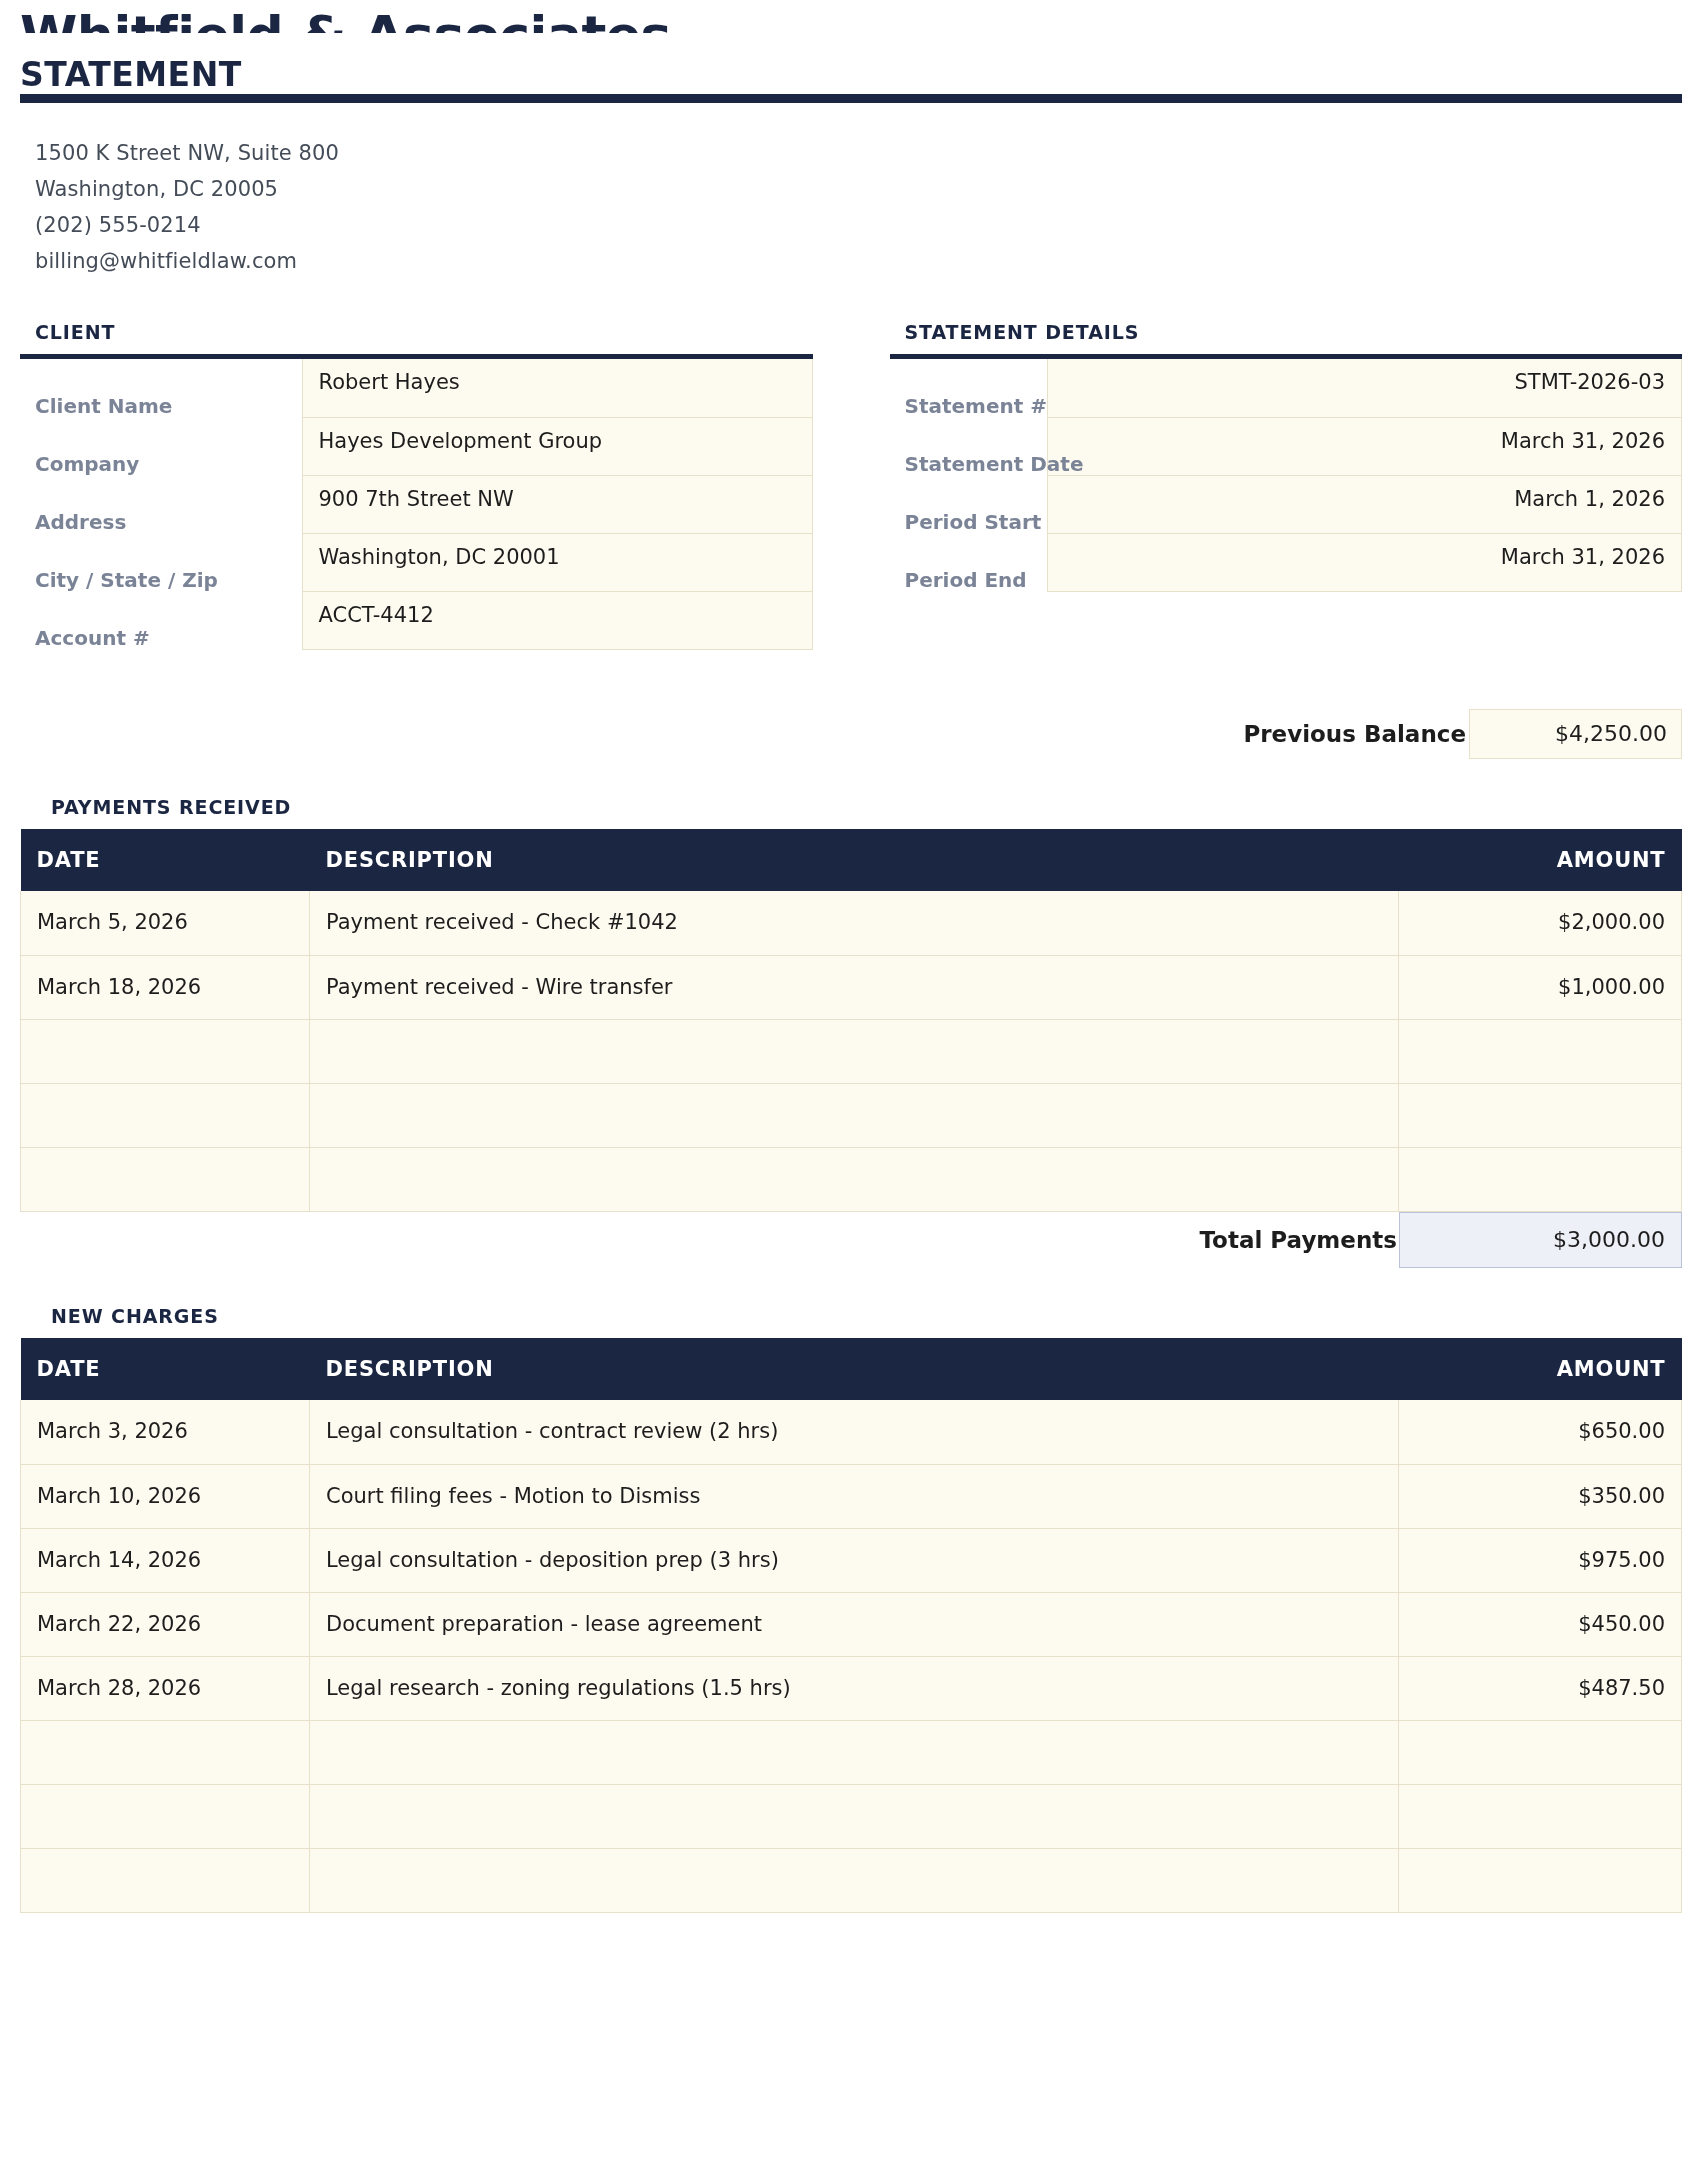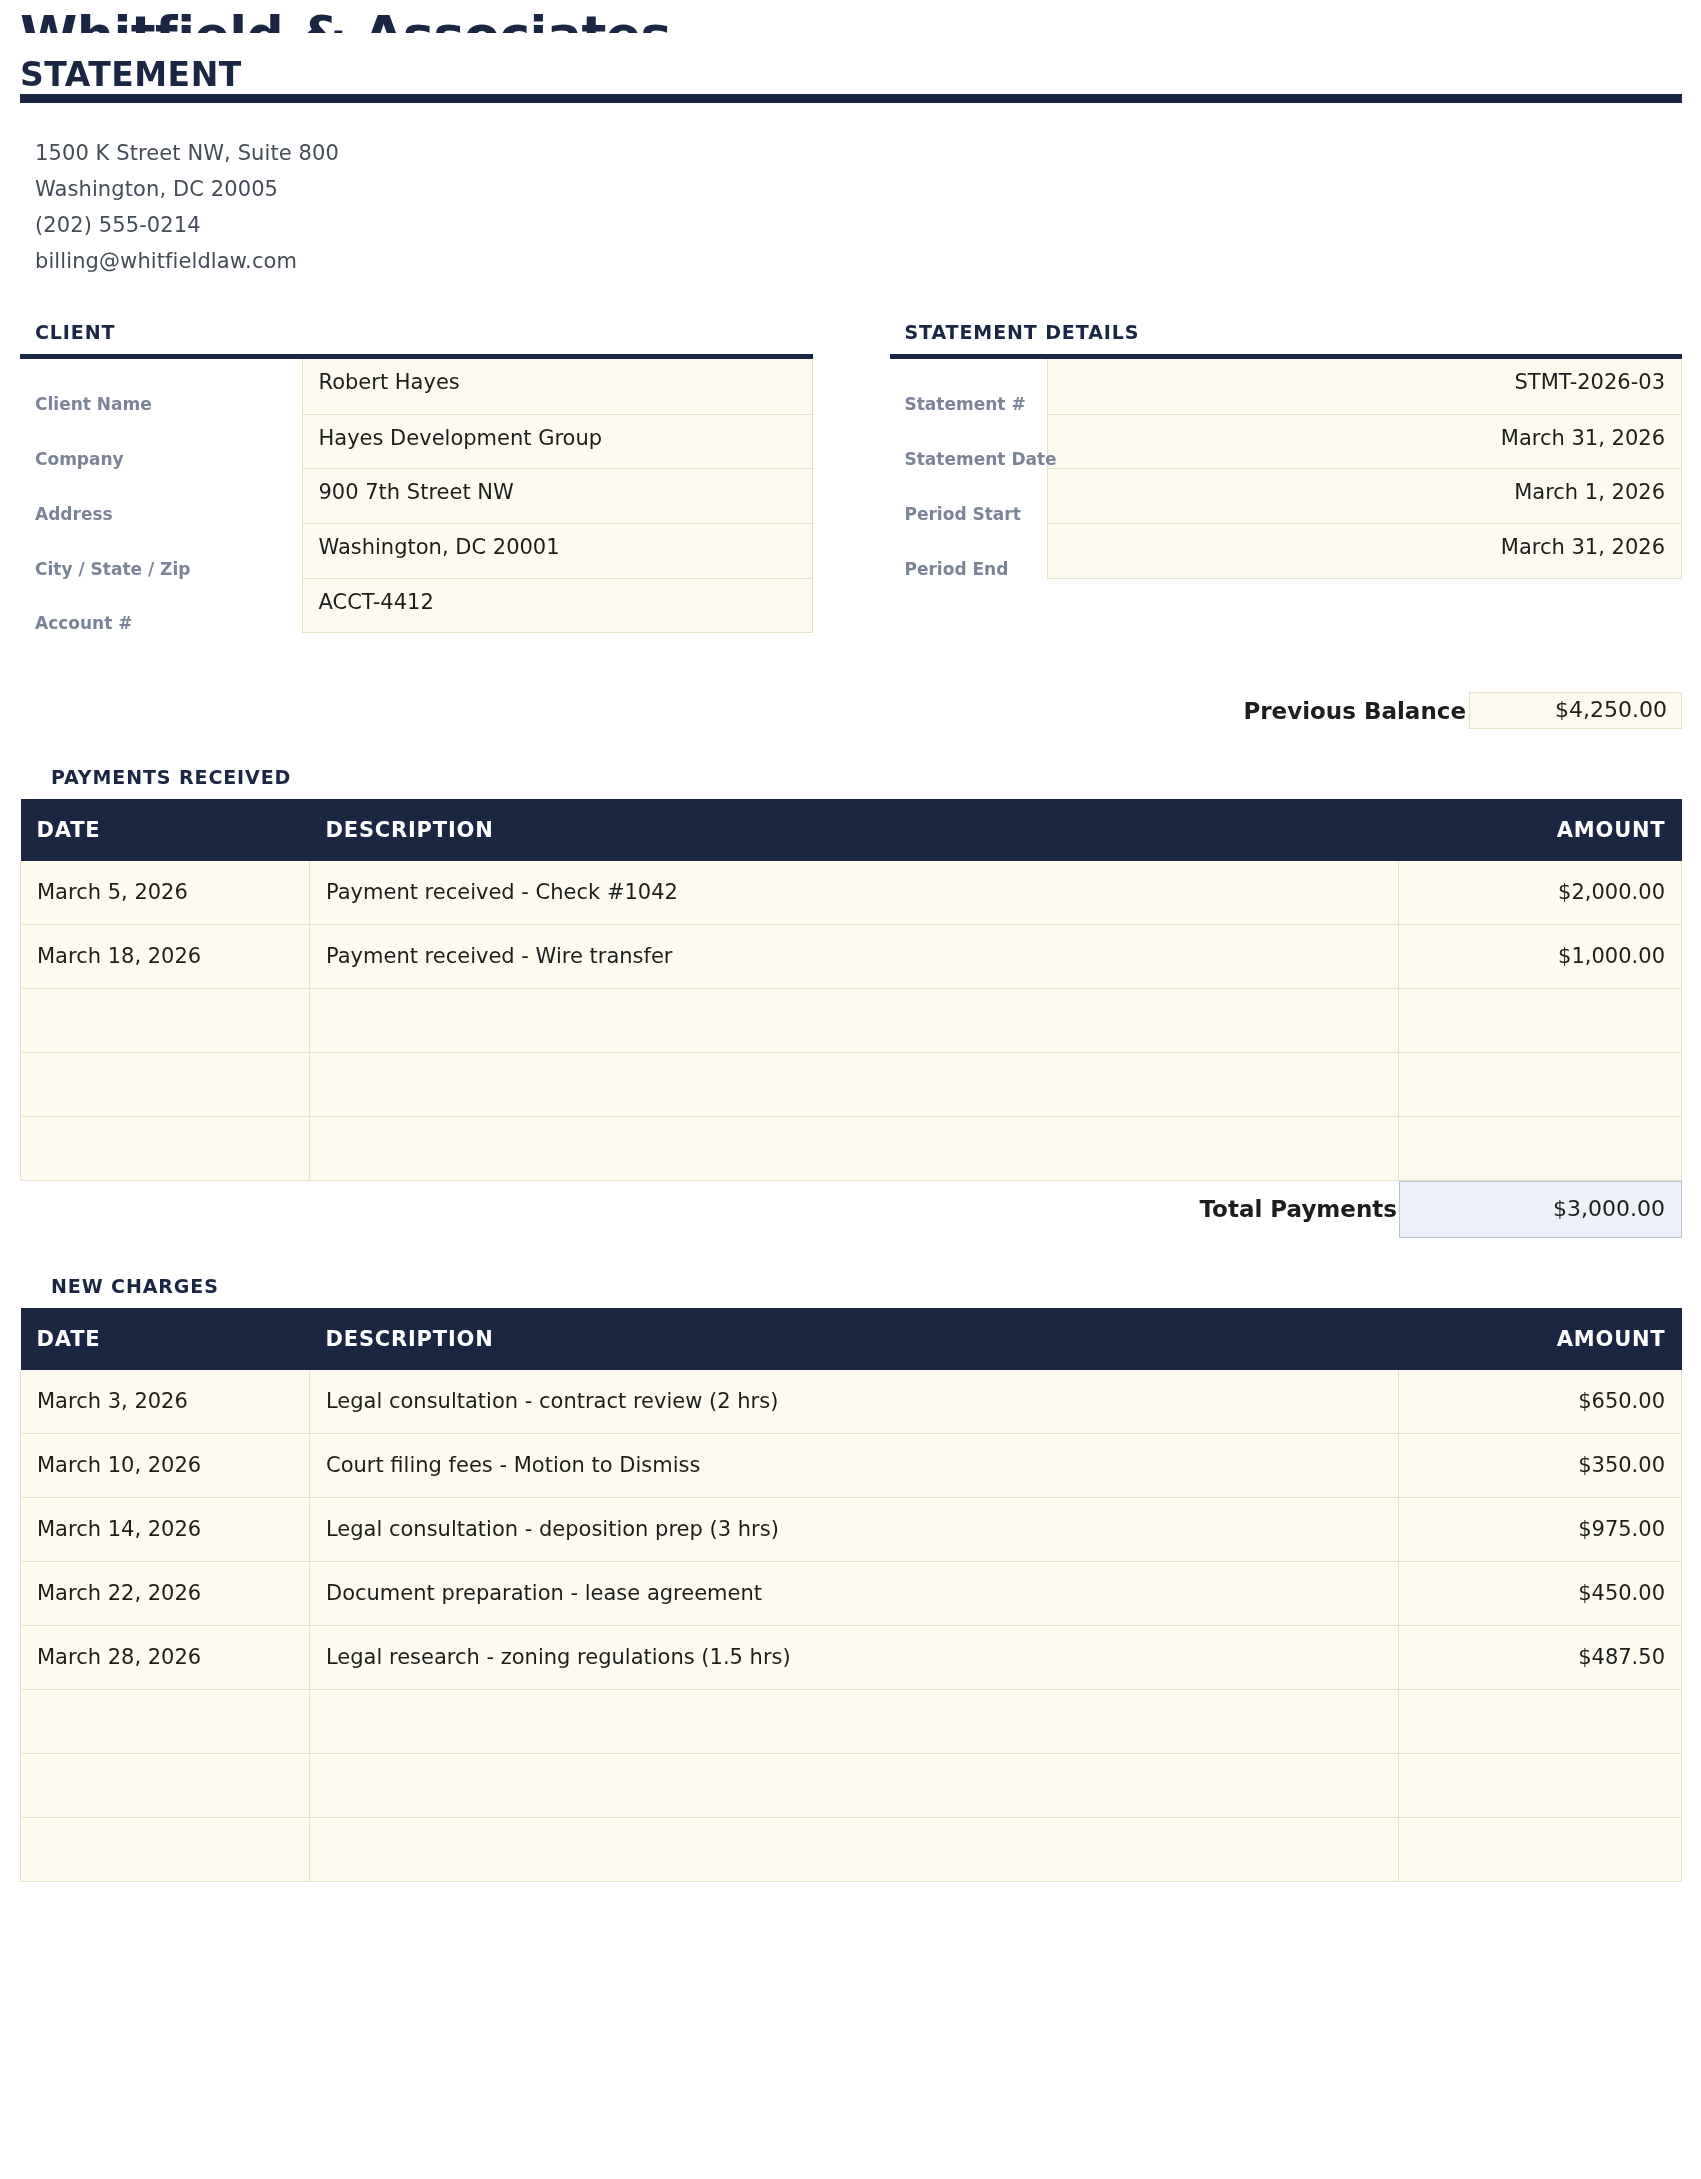--- a/index.html
+++ b/index.html
@@ -87,21 +87,21 @@
   .kv-table {
     width: 100%;
     border-collapse: collapse;
     border-top: 5px solid #1b2642;
     table-layout: fixed;
   }
   .kv-table td { padding: 0; vertical-align: top; }
 
   .kv-label {
     width: 282px;
-    font-size: 17px;
+    font-size: 20px;
     font-weight: 700;
     color: #7b8497;
     padding-left: 15px !important;
     padding-top: 36px !important;
     line-height: 1.1;
     white-space: nowrap;
   }
   .kv-value {
     background: #fdfbef;
     border-bottom: 1px solid #e6e1c8;
@@ -134,21 +134,21 @@
     padding-right: 3px;
     white-space: nowrap;
   }
   .prev-balance-value {
     width: 213px;
     background: #fdfbef;
     border: 1px solid #e6e1c8;
     font-size: 22px;
     color: #1d1d1d;
     text-align: right;
-    padding: 4px 14px;
+    padding: 11px 14px;
     line-height: 1.2;
   }
 
   
   .table-block { margin-top: 37px; }
   .table-block .section-label { margin-left: 31px; margin-bottom: 11px; }
 
   .items-table {
     width: 100%;
     border-collapse: collapse;

